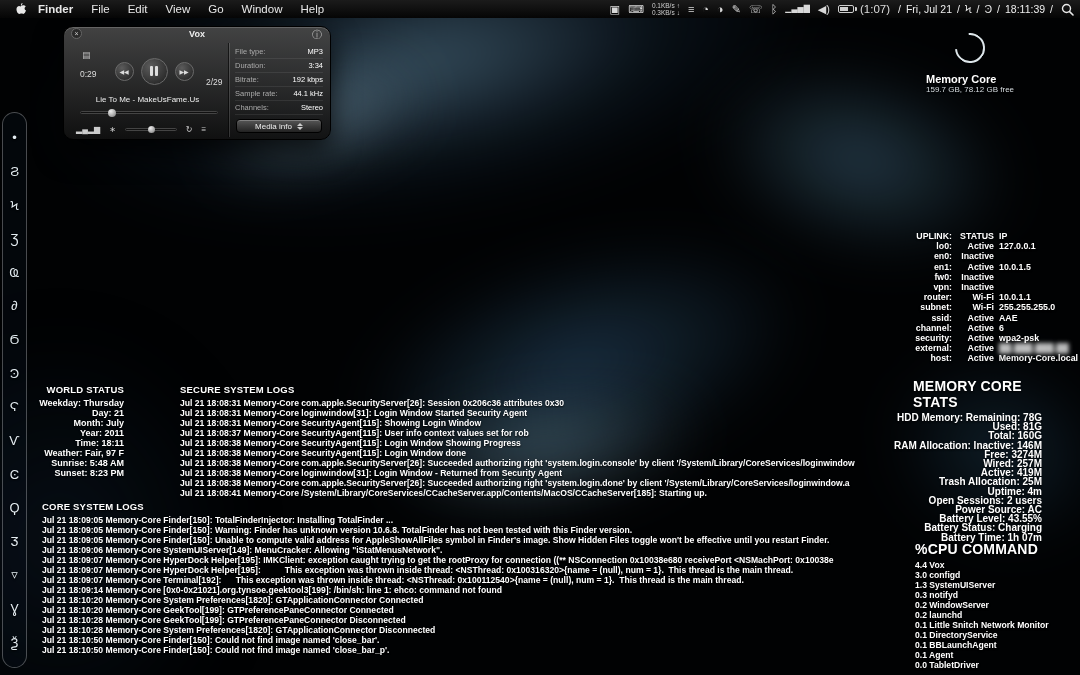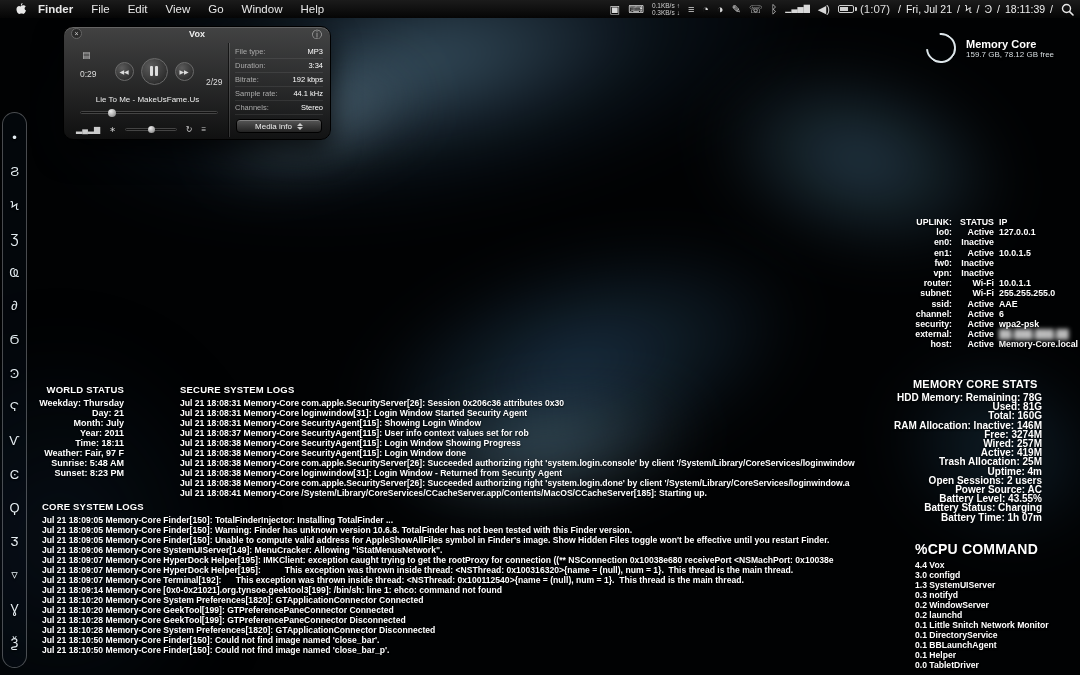--- a/index.html
+++ b/index.html
@@ -65,38 +65,38 @@
   .pop-arrows { display:inline-flex; flex-direction:column; gap:1px; }
   .pop-arrows i { display:block; width:0; height:0; border-left:3px solid transparent; border-right:3px solid transparent; }
   .pop-arrows .up { border-bottom:3px solid #ccc; }
   .pop-arrows .dn { border-top:3px solid #ccc; }
 
   
   .dock { position:absolute; left:2px; top:112px; width:25px; height:556px; border:1px solid rgba(255,255,255,.28); border-radius:13px; background:rgba(8,18,28,.35); display:flex; flex-direction:column; align-items:center; justify-content:space-around; padding:8px 0; z-index:30; }
   .dock-glyph { color:#e4edf2; font-size:13px; line-height:13px; cursor:pointer; text-shadow:0 1px 2px #000; }
 
   
-  .overlay { position:absolute; color:#fff; text-shadow:0 1px 2px rgba(0,0,0,.95); font-weight:bold; z-index:20; }
+  .overlay { position:absolute; color:#fff; text-shadow:0 1px 2px rgba(0,0,0,.95); font-weight:bold; z-index:20;flex-direction:column; }
   .ov-title { font-size:9.5px; letter-spacing:.2px; }
 
   .memcore-badge { left:926px; top:33px; display:flex; align-items:center; gap:10px; }
   .ring { width:30px; height:30px; border:2px solid #dde6ea; border-radius:50%; border-left-color:transparent; transform:rotate(40deg); }
   .badge-text { text-align:left; }
   .badge-title { font-size:11px; font-weight:bold; }
   .badge-sub { font-size:8px; font-weight:normal; color:#d6dde1; }
 
-  .uplink { left:904px; top:217px; width:174px; font-size:8.8px; }
+  .uplink { left:904px; top:231px; width:174px; font-size:8.8px; }
   .u-row { display:flex; line-height:10.2px; }
   .u-name { width:48px; text-align:right; }
   .u-status { width:42px; text-align:right; }
   .u-ip { flex:1; text-align:left; padding-left:5px; white-space:nowrap; }
   .u-rows .u-row:nth-child(11) .u-ip { filter:blur(2px); opacity:.75; }
 
   .memstats { left:880px; top:378px; width:162px; text-align:right; }
-  .memstats .ov-title { text-align:left; padding-left:33px; margin-bottom:3px; font-size:11px; }
+  .memstats .ov-title { text-align:left; padding-left:33px; margin-bottom:3px; font-size:14px; }
   .memstats .line { font-size:10px; line-height:9.2px; white-space:nowrap; }
 
   .cpu { left:915px; top:541px; width:165px; }
   .cpu .ov-title { font-size:14px; margin-bottom:3px; }
   .cpu .line { font-size:8.6px; line-height:10px; white-space:nowrap; }
 
   .world { left:28px; top:384px; width:96px; text-align:right; }
   .world .ov-title { margin-bottom:3px; }
   .world .line { font-size:9px; line-height:10px; white-space:nowrap; }
 
@@ -366,21 +366,21 @@
     <div>
         <div class="line">4.4 Vox</div>
         <div class="line">3.0 configd</div>
         <div class="line">1.3 SystemUIServer</div>
         <div class="line">0.3 notifyd</div>
         <div class="line">0.2 WindowServer</div>
         <div class="line">0.2 launchd</div>
         <div class="line">0.1 Little Snitch Network Monitor</div>
         <div class="line">0.1 DirectoryService</div>
         <div class="line">0.1 BBLaunchAgent</div>
-        <div class="line">0.1 Helper</div>
+        <div class="line">0.1 Agent</div>
         <div class="line">0.0 TabletDriver</div>
       </div>
   </div>
 
   <div class="overlay world">
     <div class="ov-title">WORLD STATUS</div>
     <div>
         <div class="line">Weekday: Thursday</div>
         <div class="line">Day: 21</div>
         <div class="line">Month: July</div>

